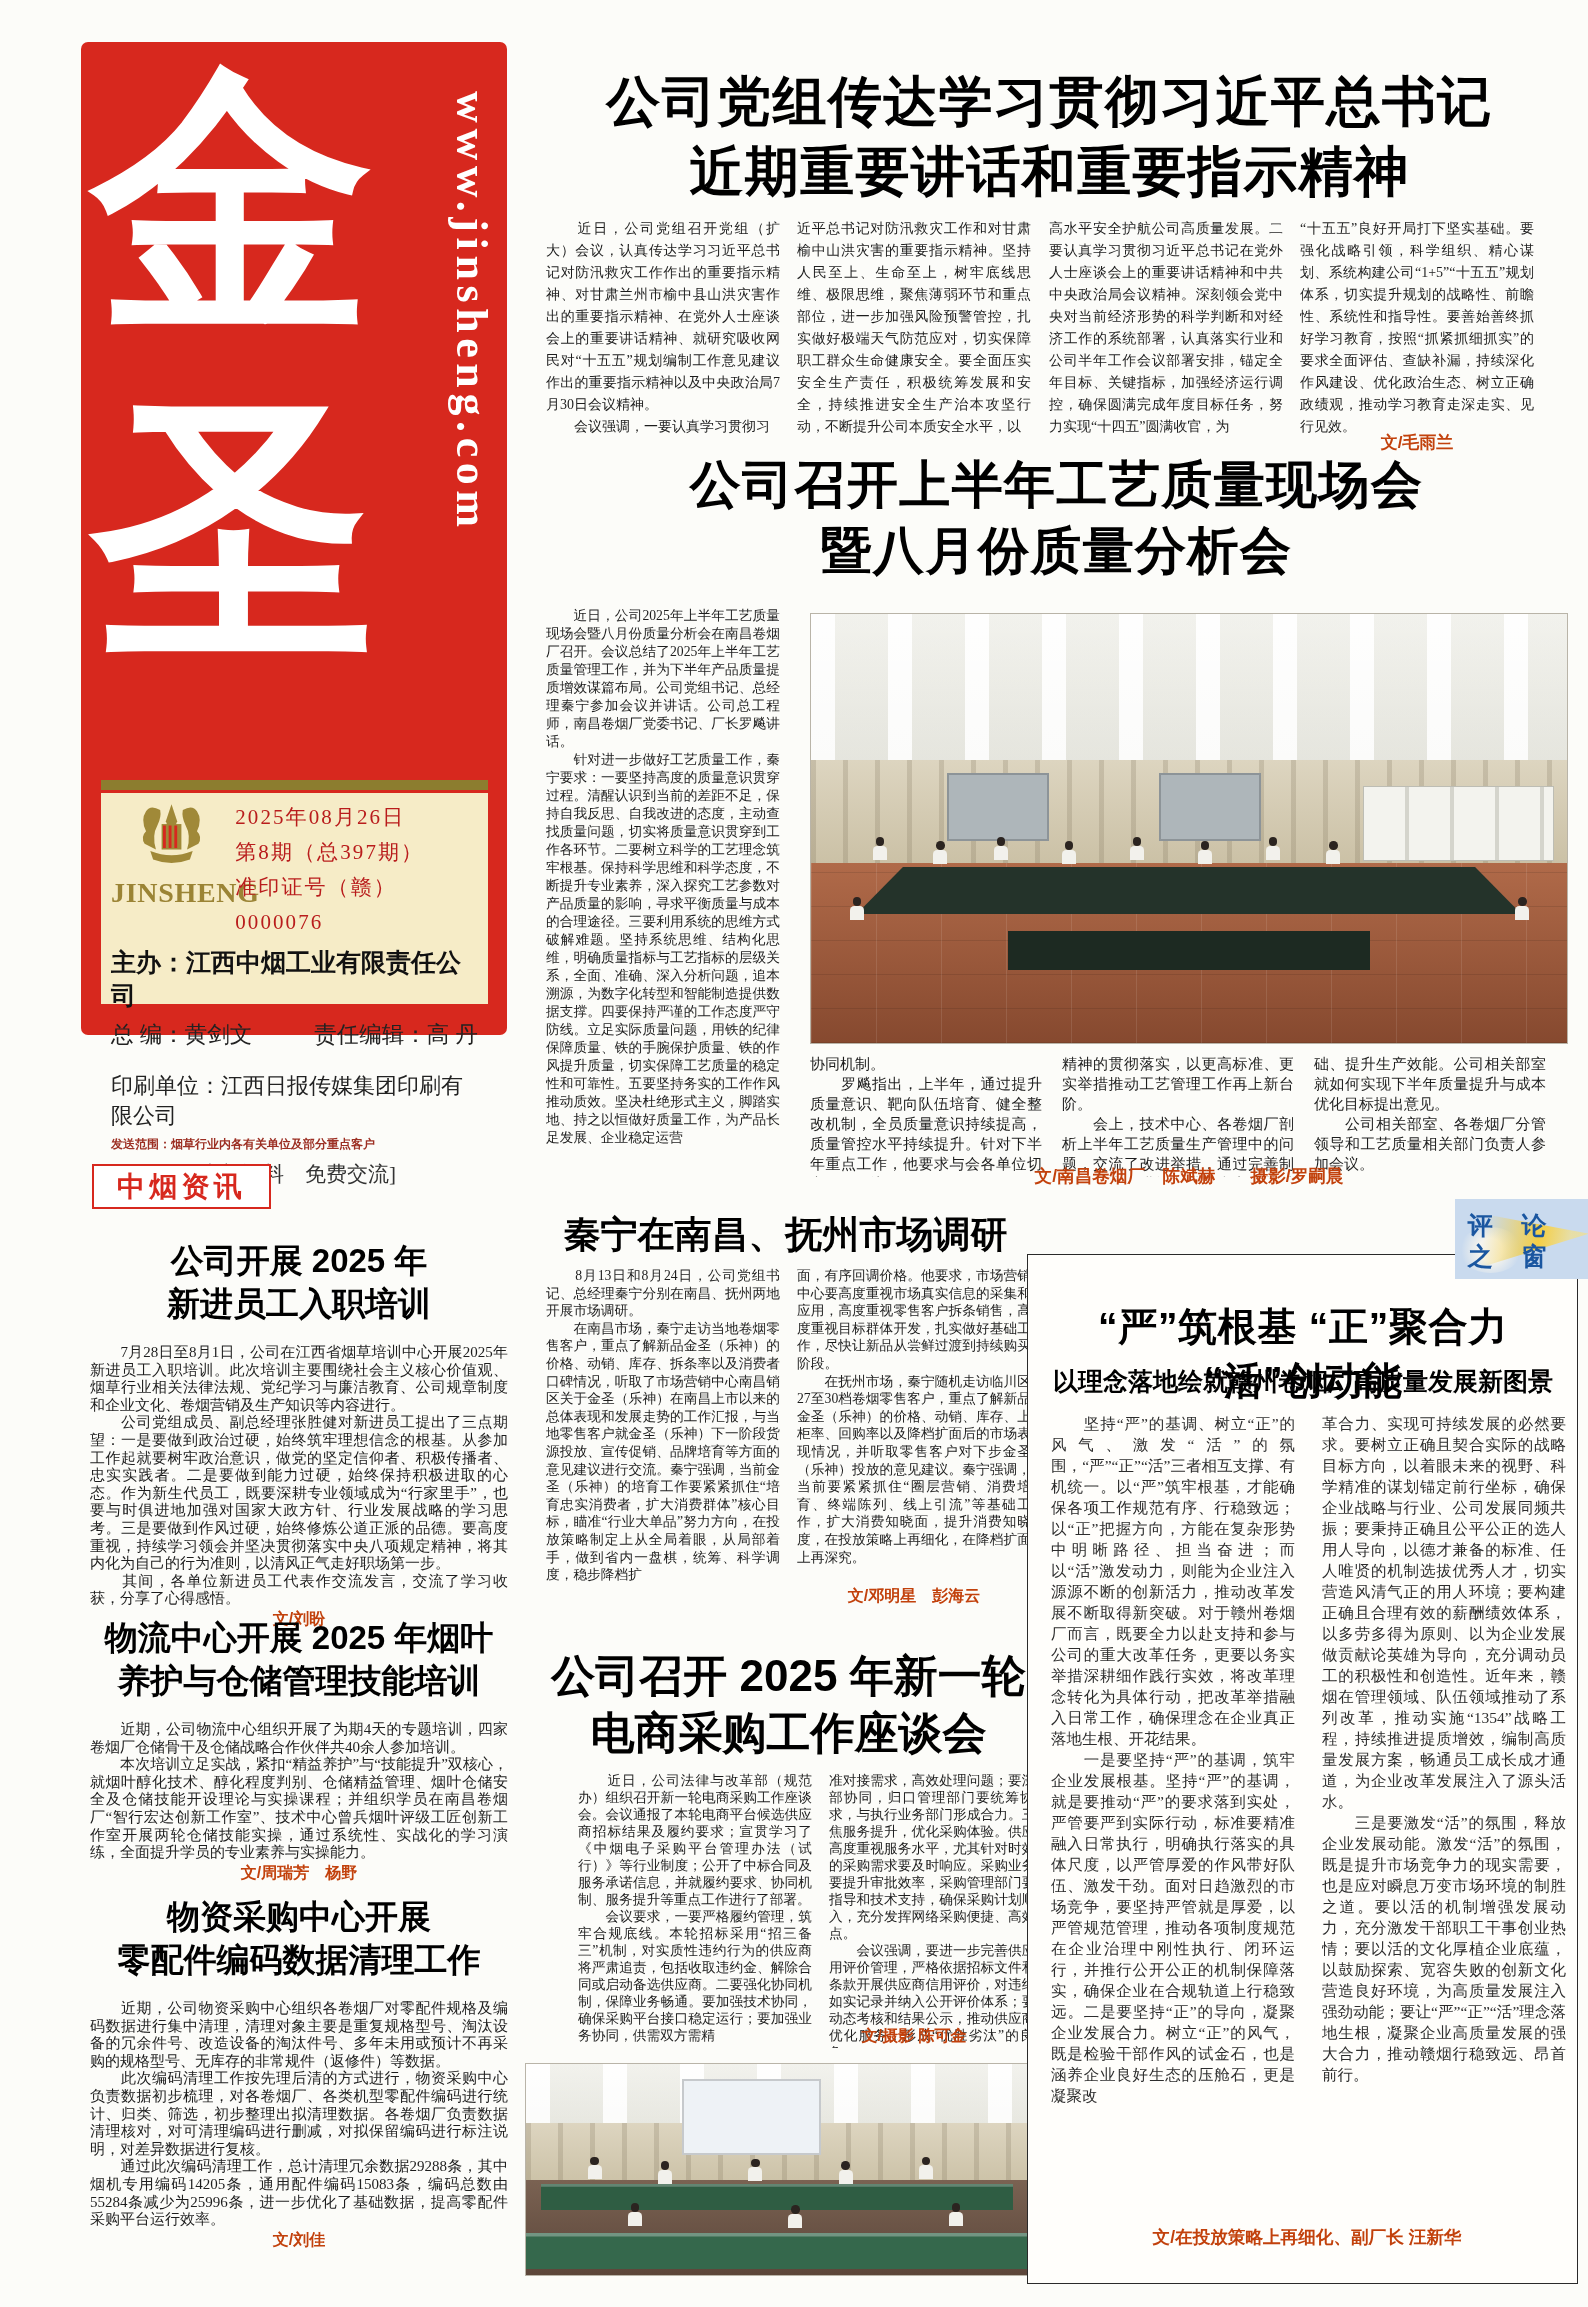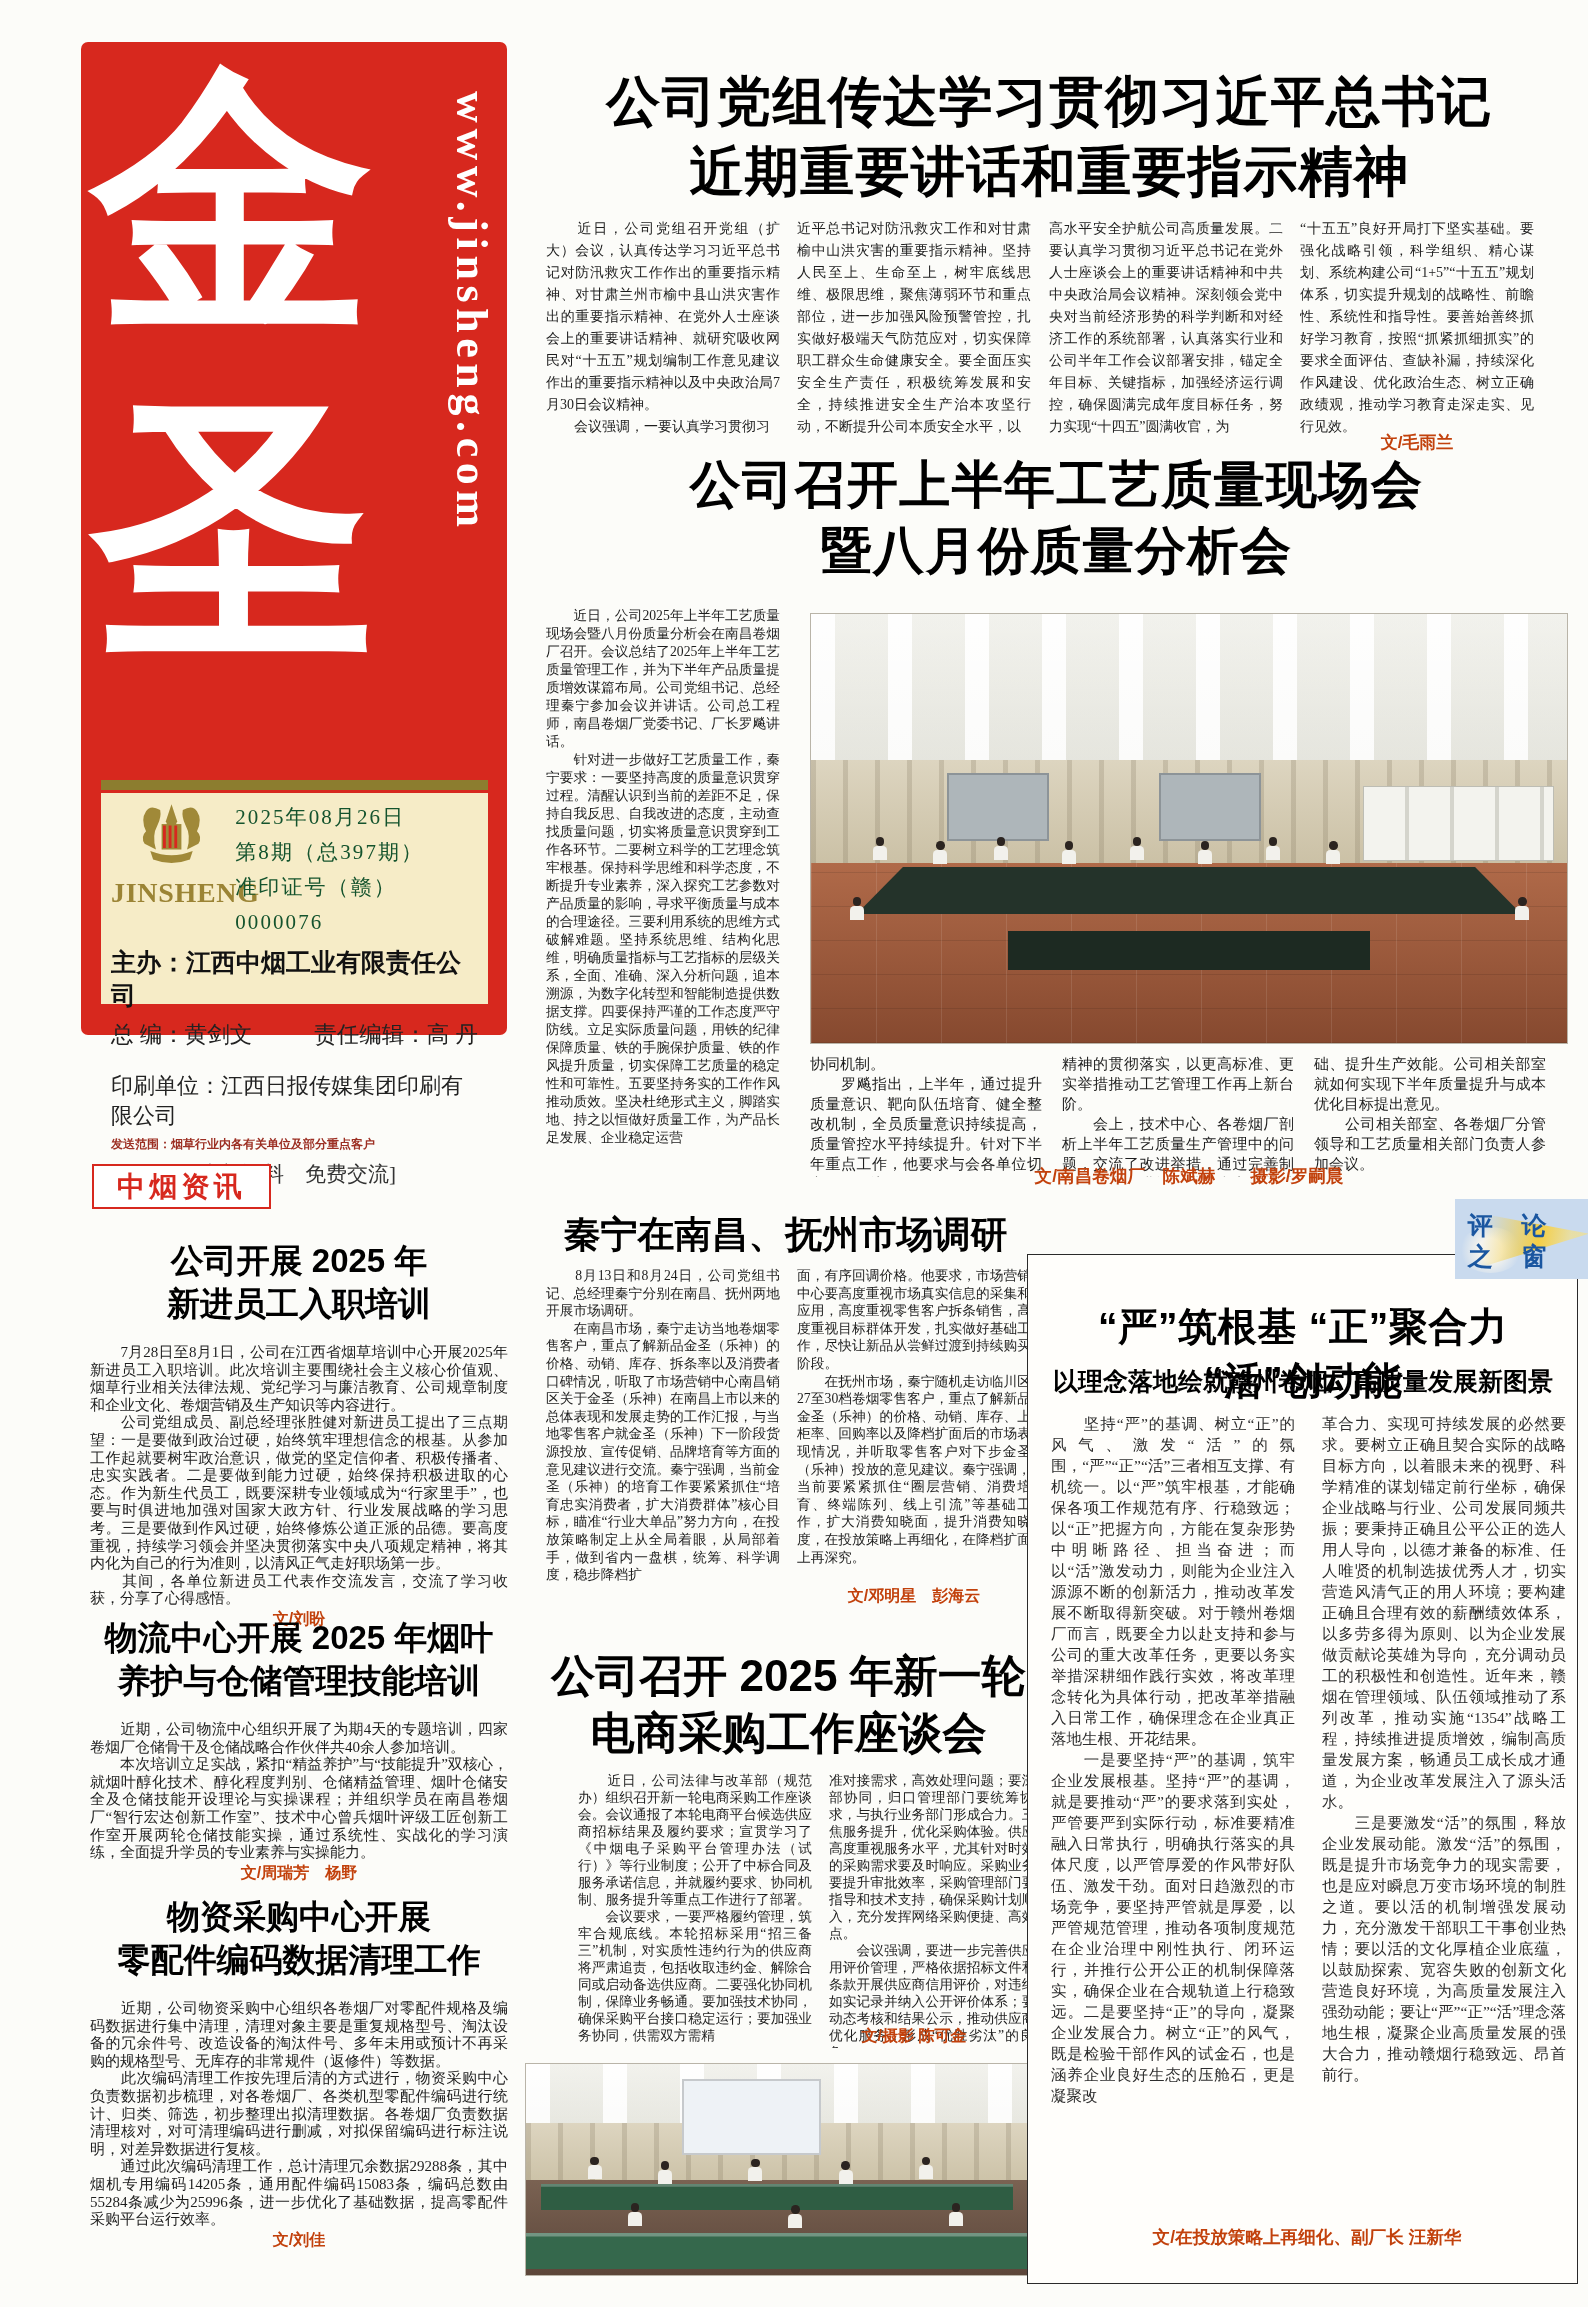--- a/index.html
+++ b/index.html
@@ -14,21 +14,21 @@
   .m-char.c2{top:352px;}
   .m-site{position:absolute;right:10px;top:49px;height:676px;color:#fff;
           writing-mode:vertical-rl;font-family:"Liberation Serif",serif;
           font-size:44px;letter-spacing:5.6px;font-weight:bold;}
   .goldbar{position:absolute;left:20px;top:738px;width:387px;height:10px;background:#8c7d2f;}
   .infobox{position:absolute;left:20px;top:751px;width:387px;height:211px;background:#f6ecc7;
            padding:7px 10px;box-sizing:border-box;}
   .crest-row{display:flex;align-items:flex-start;}
   .crest{width:120px;text-align:center;}
   .brand{font-family:"Liberation Serif",serif;font-weight:bold;font-size:28px;color:#9b8435;letter-spacing:0.7px;}
-  .pubmeta{flex:1;padding-left:4.2px;font-size:21px;letter-spacing:2.1px;line-height:35px;color:#14532d;
+  .pubmeta{flex:1;padding-left:4.2px;font-size:21px;letter-spacing:2.1px;line-height:35px;color:#b91c1c;
            font-family:"Liberation Serif",serif;}
   .org{font-family:"Liberation Sans",sans-serif;font-weight:bold;font-size:25px;color:#111;margin-top:5.6px;}
   .eds{display:flex;justify-content:space-between;font-family:"Liberation Sans",sans-serif;
        font-size:22.5px;margin-top:7px;color:#222;text-align:right;}
   .printer{font-family:"Liberation Sans",sans-serif;font-size:22px;margin-top:21px;color:#222;}
   .dist{font-family:"Liberation Sans",sans-serif;font-weight:bold;font-size:12px;color:#9c2f23;margin-top:5.6px;}
   .note{font-size:21px;text-align:center;margin-top:7px;color:#333;}
   
   .zy-badge{left:92px;top:1164px;width:175px;height:41px;border:2.8px solid #d7281e;background:#fff;
             color:#d7281e;font-family:"Liberation Sans",sans-serif;font-weight:bold;font-size:28px;

